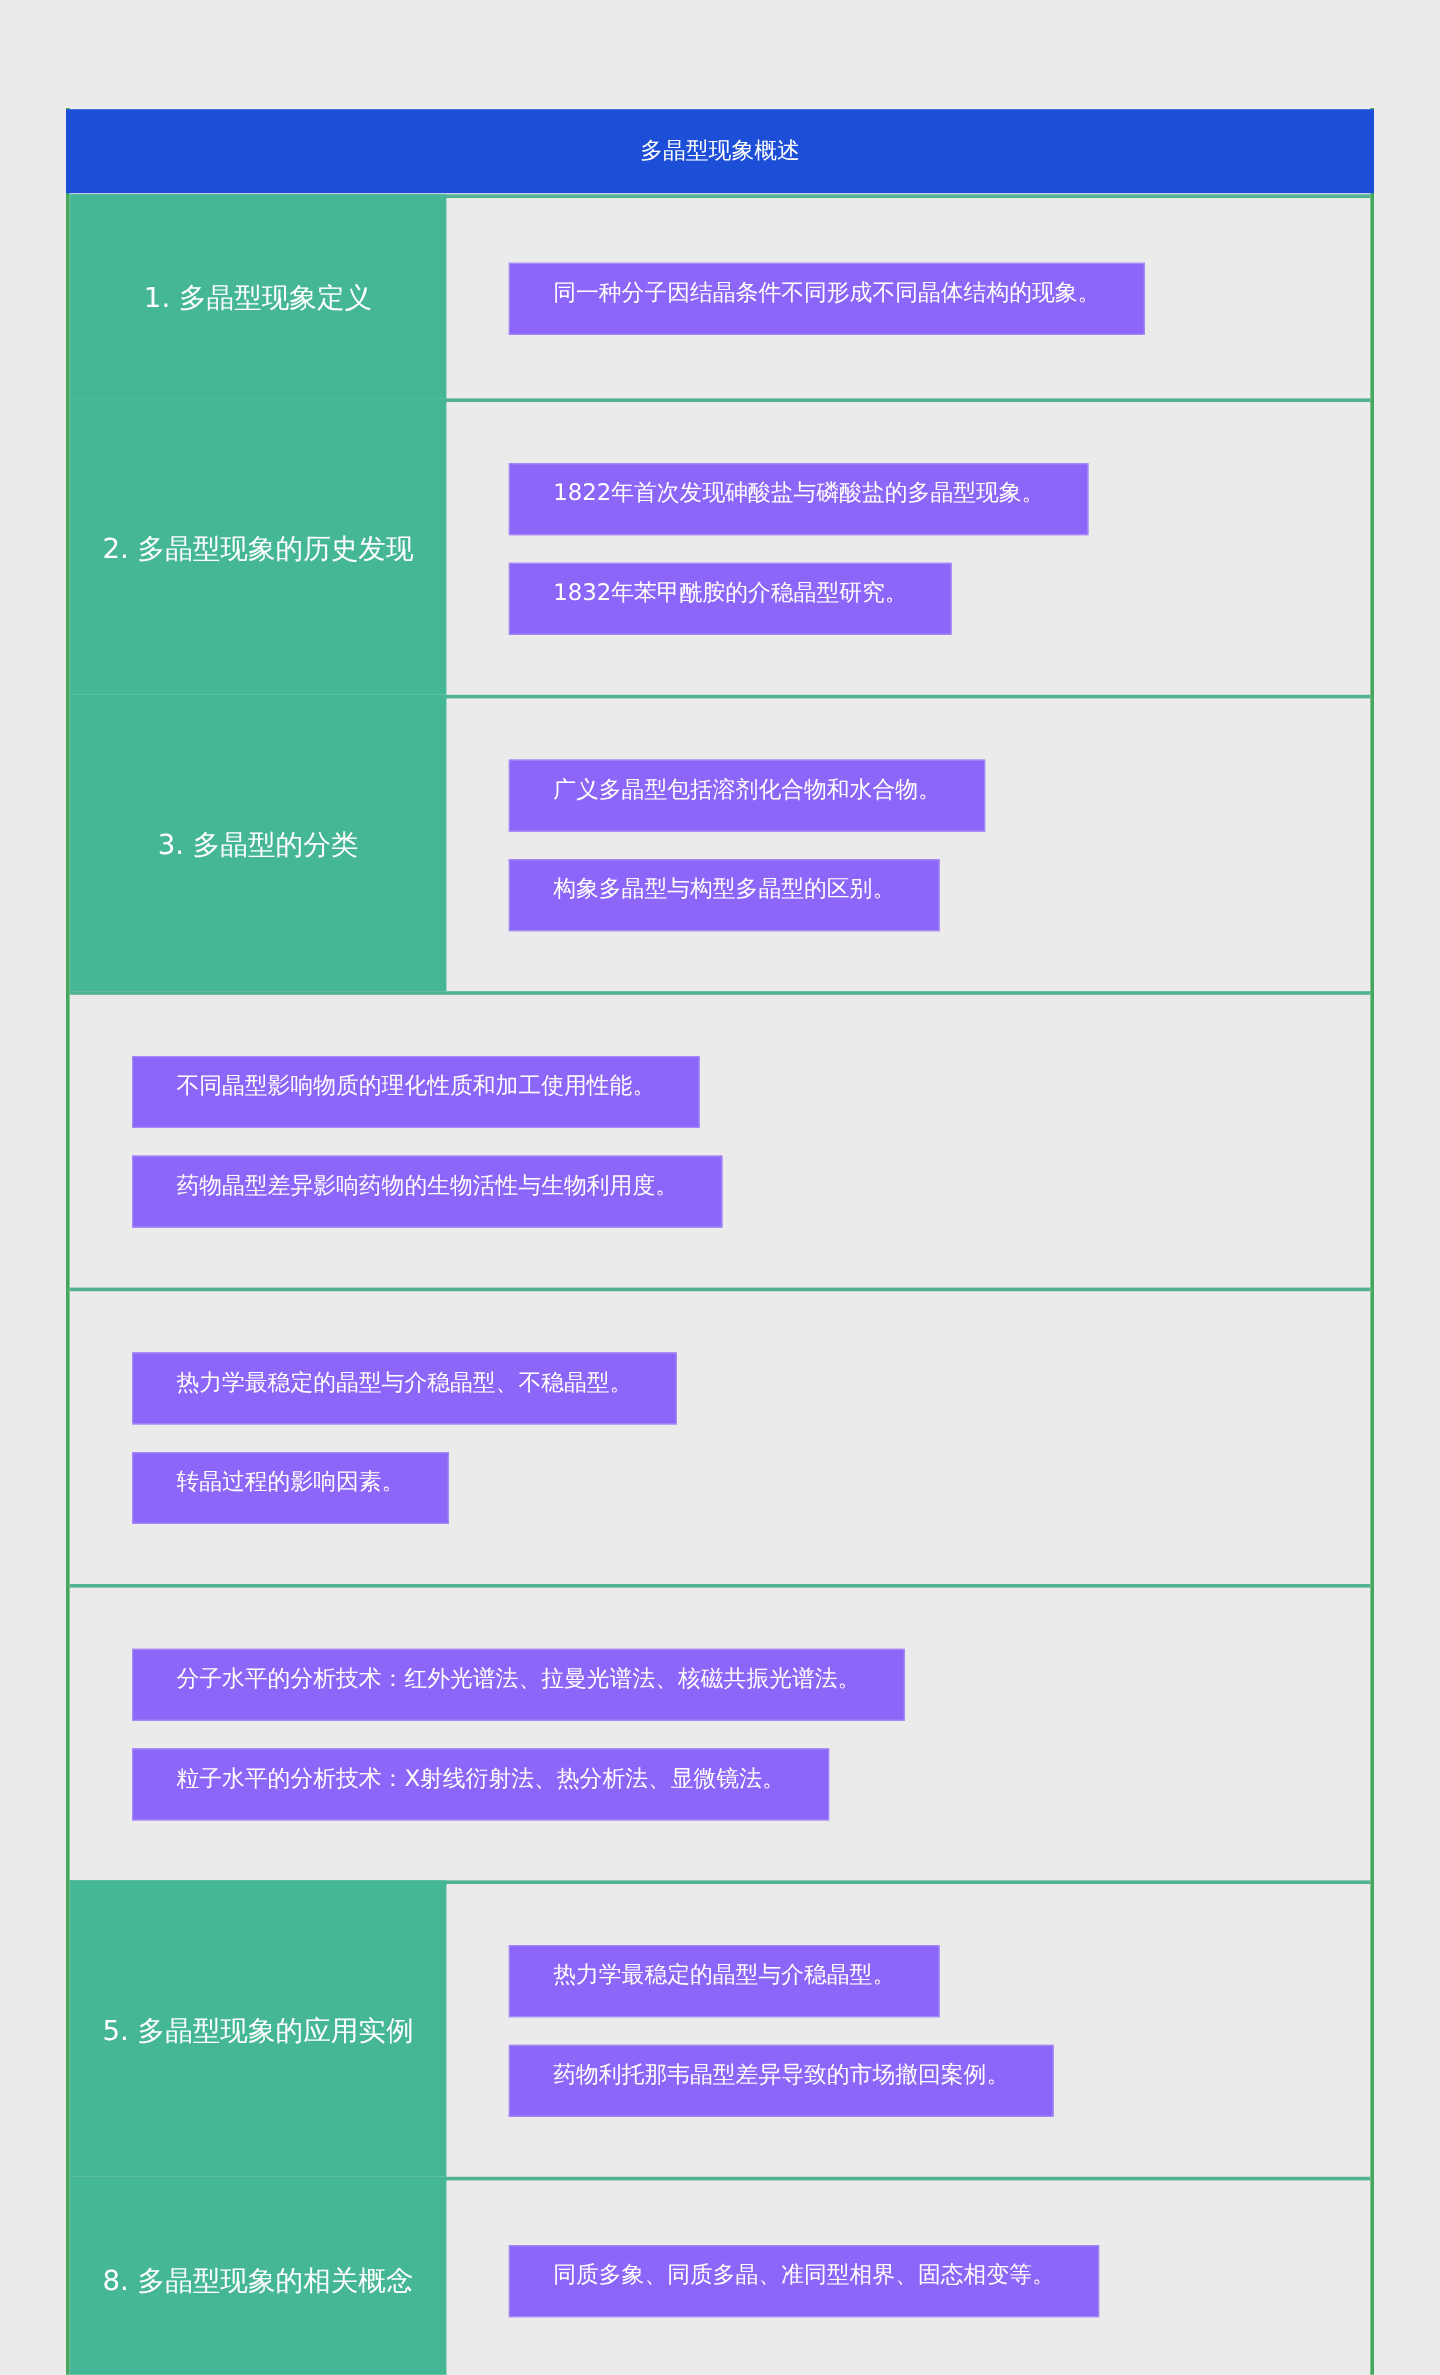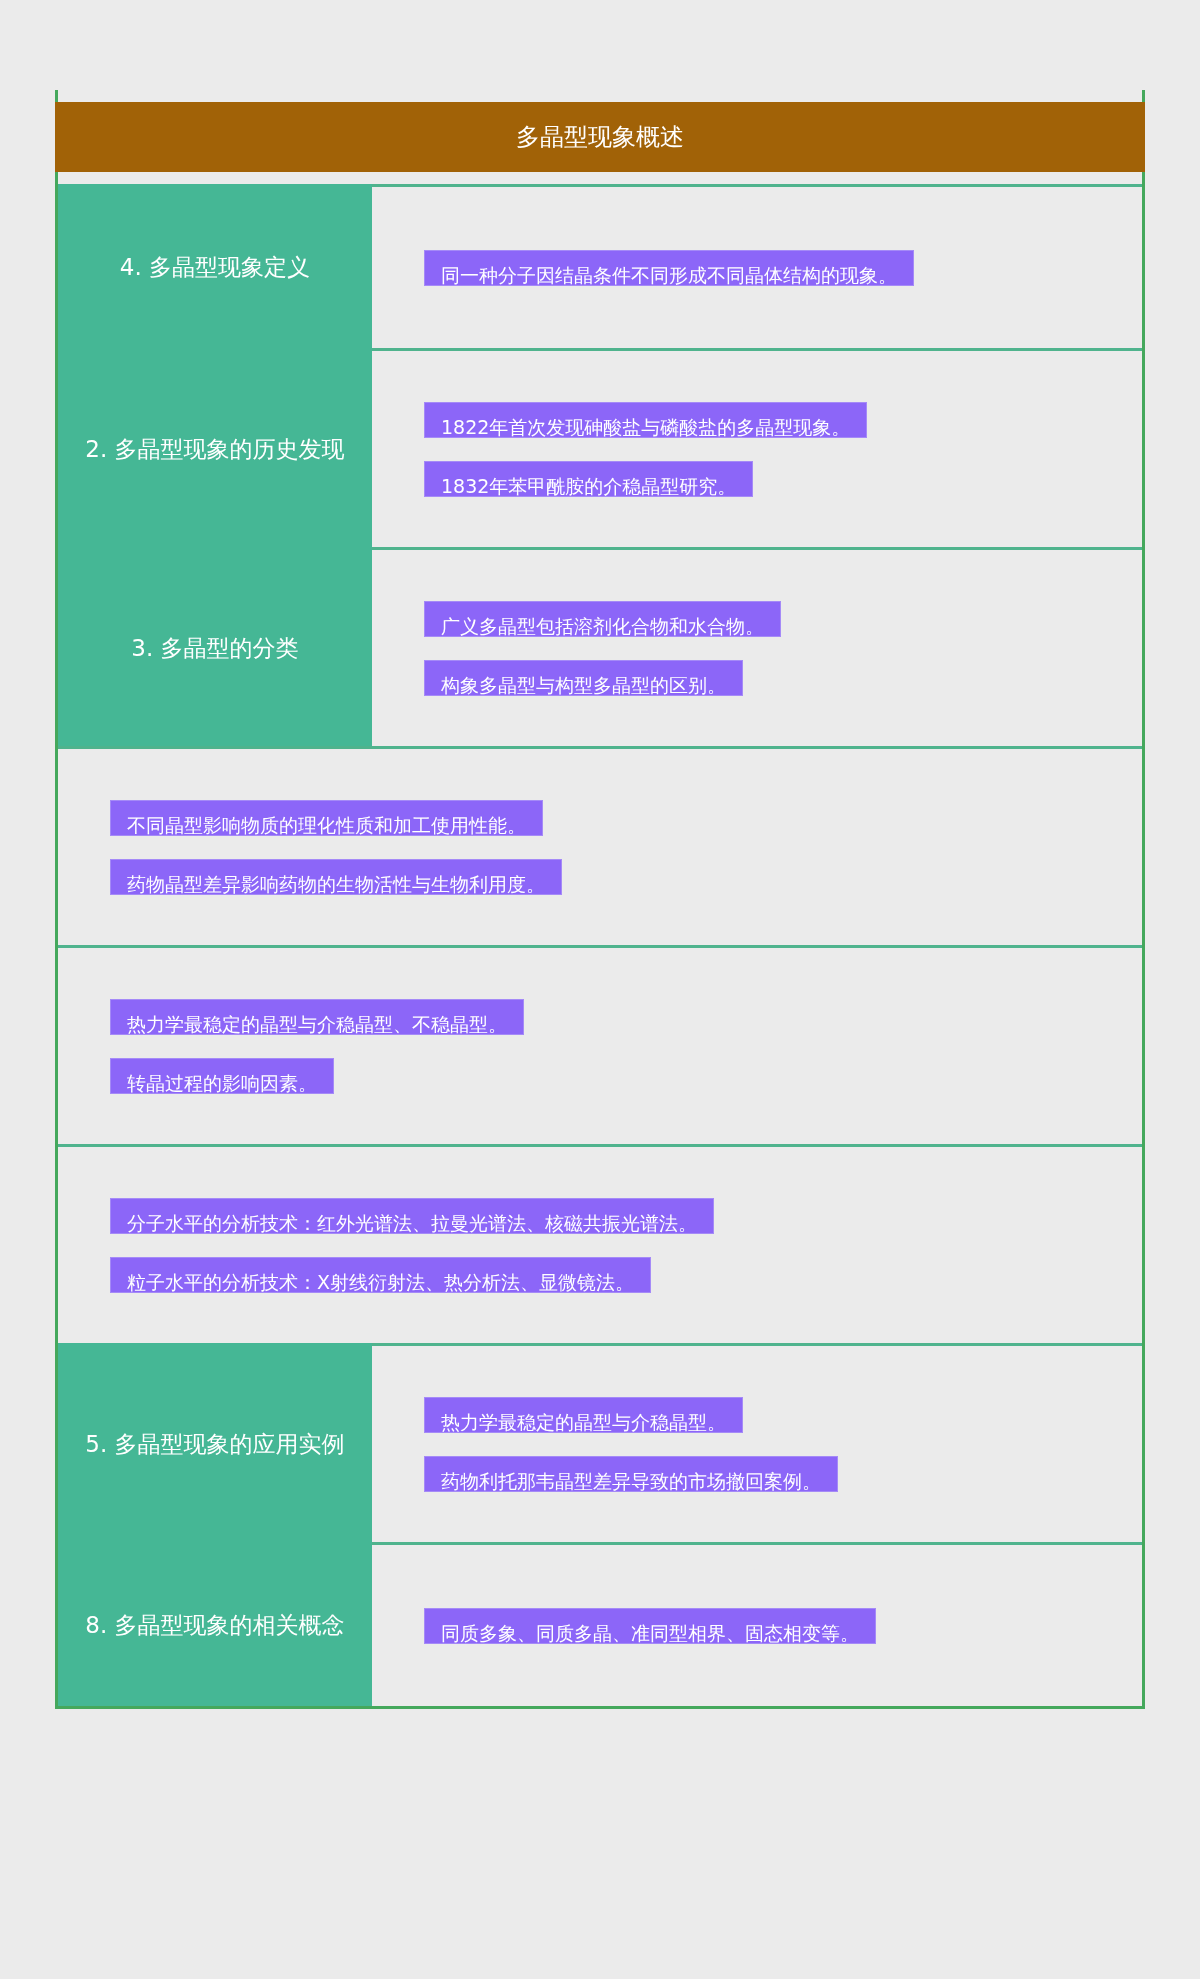--- a/index.html
+++ b/index.html
@@ -18,27 +18,27 @@
     left: 55px;
     top: 90px;
     width: 1090px;
     border: 3px solid #45a85c;
     border-top: none;
     box-sizing: border-box;
     background: #ebebeb;
   }
   .chart-header {
     height: 70px;
-    background: #a16207;
+    background: #1d4ed8;
     color: #ffffff;
-    font-size: 24px;
+    font-size: 19px;
     display: flex;
     align-items: center;
     justify-content: center;
-    margin: 12px -3px;
+    margin: 1px -3px;
   }
   .row {
     display: flex;
     border-top: 3px solid #4fb38d;
   }
   .row:first-of-type {
     border-top: none;
   }
   .row-label {
     width: 314px;
@@ -65,39 +65,39 @@
     justify-content: center;
     align-items: flex-start;
     gap: 23px;
     min-height: 54px;
   }
   .row.single .row-body {
     padding-top: 54px;
     padding-bottom: 53px;
   }
   .pill {
-    height: 36px;
+    height: 60px;
     line-height: 48px;
     background: #8c66f8;
     color: #ffffff;
     font-size: 19px;
-    padding: 0 16px;
+    padding: 0 36px;
     box-sizing: border-box;
     white-space: nowrap;
     border: 1px solid #a58af7;
   }
 </style>
 </head>
 <body>
 
 <div class="chart">
   <div class="chart-header">多晶型现象概述</div>
 
   <div class="row single">
-    <div class="row-label">4. 多晶型现象定义</div>
+    <div class="row-label">1. 多晶型现象定义</div>
     <div class="row-body">
       <div class="pill">同一种分子因结晶条件不同形成不同晶体结构的现象。</div>
     </div>
   </div>
 
   <div class="row">
     <div class="row-label">2. 多晶型现象的历史发现</div>
     <div class="row-body">
       <div class="pill">1822年首次发现砷酸盐与磷酸盐的多晶型现象。</div>
       <div class="pill">1832年苯甲酰胺的介稳晶型研究。</div>

